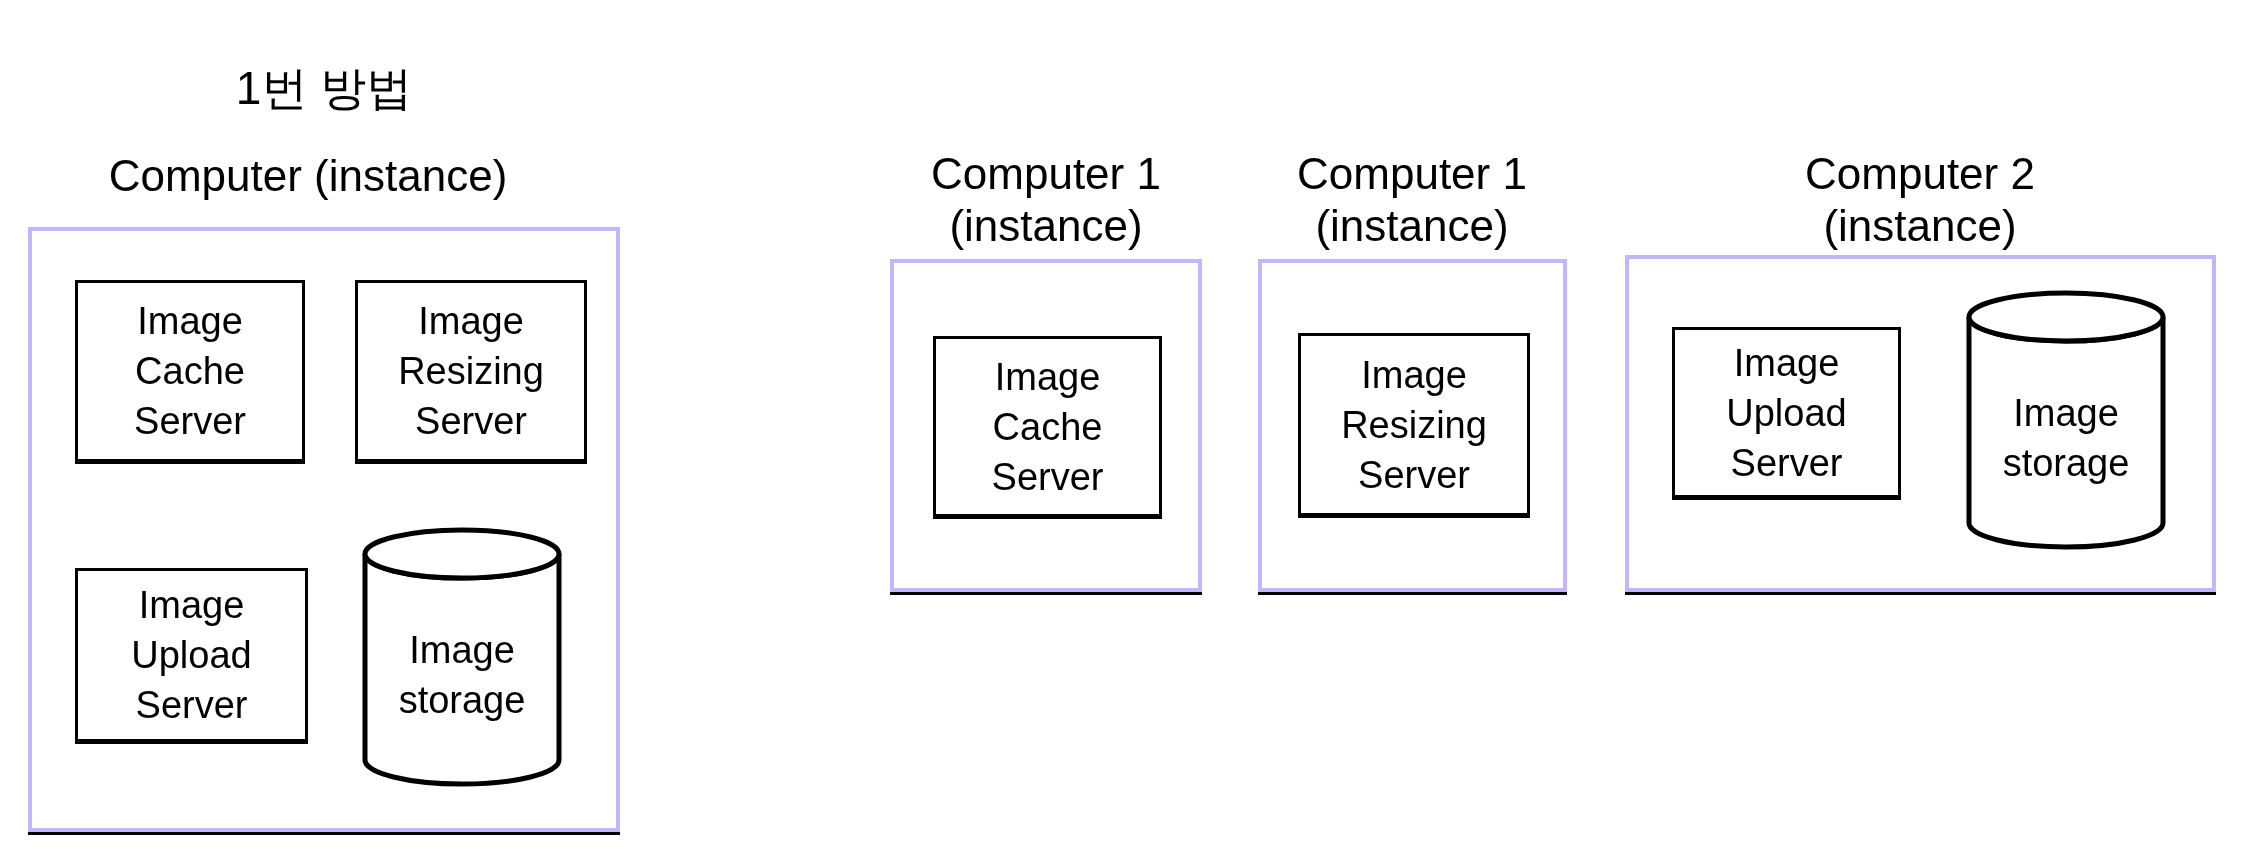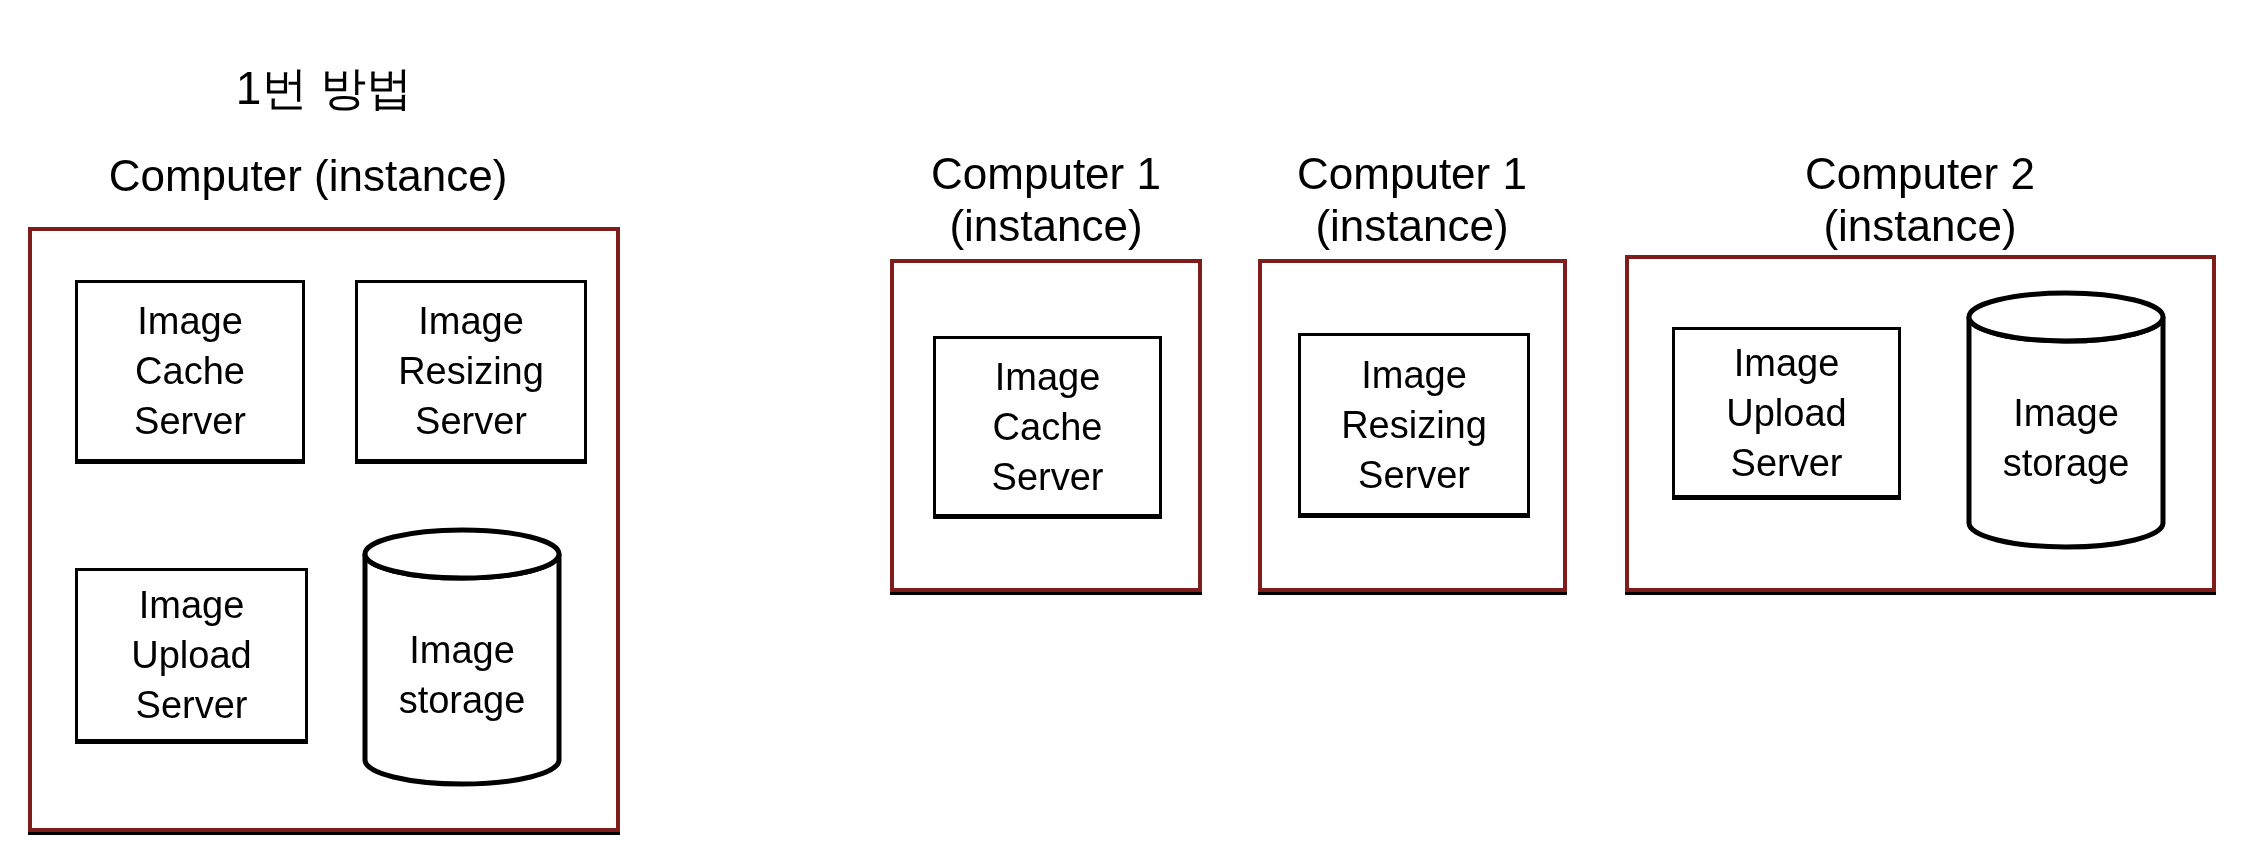--- a/index.html
+++ b/index.html
@@ -32,21 +32,21 @@
   .computer-label {
     font-size: 44px;
     line-height: 52px;
     text-align: center;
     white-space: pre-line;
     color: #000000;
   }
 
   .computer-box {
     position: absolute;
-    border: 4px solid #7f1d1d;
+    border: 4px solid #c4b5fd;
     background: #ffffff;
     box-sizing: border-box;
     box-shadow: 0 3px 0 #000000;
     padding-left: 40px;
   }
   .server-box {
     position: absolute;
     border: 3px solid #000000;
     background: #ffffff;
     box-sizing: border-box;

